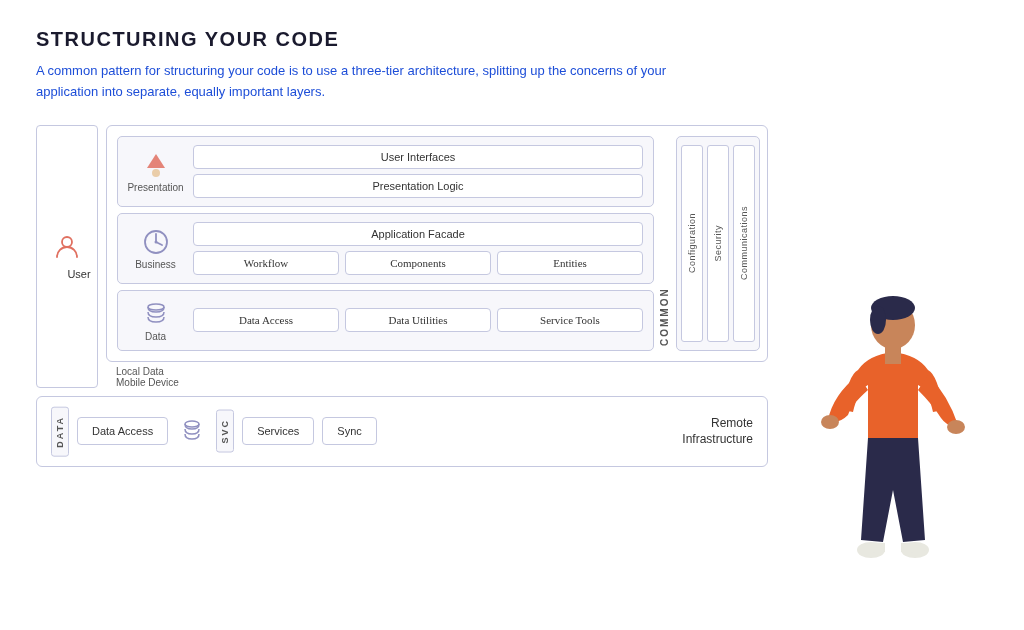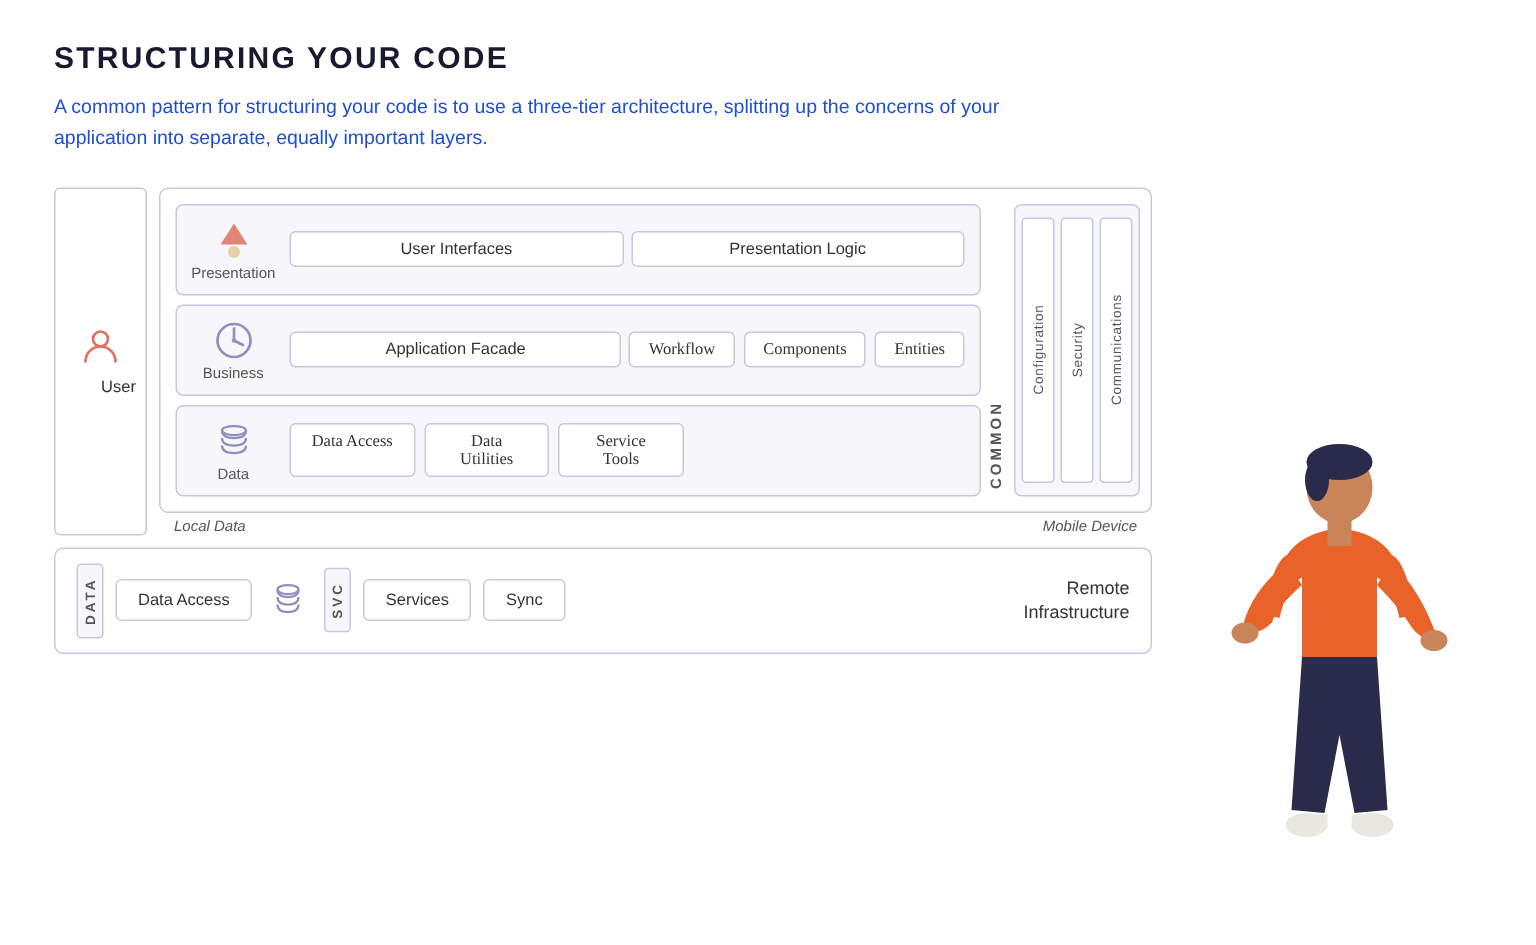--- a/index.html
+++ b/index.html
@@ -135,21 +135,21 @@
 
     .layer-label {
       font-size: 10px;
       color: #555;
       margin-top: 2px;
       text-align: center;
     }
 
     .layer-content {
       display: flex;
-      flex-direction: row;
+      flex-direction: column;
       gap: 5px;
       flex: 1;
     }
 
     .layer-full-btn {
       border: 1px solid #c5c8e0;
       border-radius: 4px;
       background: #fff;
       padding: 5px 10px;
       font-size: 11px;
@@ -223,26 +223,25 @@
       text-orientation: mixed;
       transform: rotate(180deg);
       font-size: 9px;
       color: #555;
       letter-spacing: 0.5px;
     }
 
     
     .arch-bottom-labels {
       display: flex;
-      flex-direction: row;
+      flex-direction: column;
       justify-content: space-between;
       padding: 4px 10px 0 10px;
       font-size: 10px;
       color: #555;
-      font-style: italic;
     }
 
     
     .bottom-diagram {
       border: 1.5px solid #c5c8e0;
       border-radius: 6px;
       padding: 10px 14px;
       display: flex;
       flex-direction: row;
       align-items: center;

